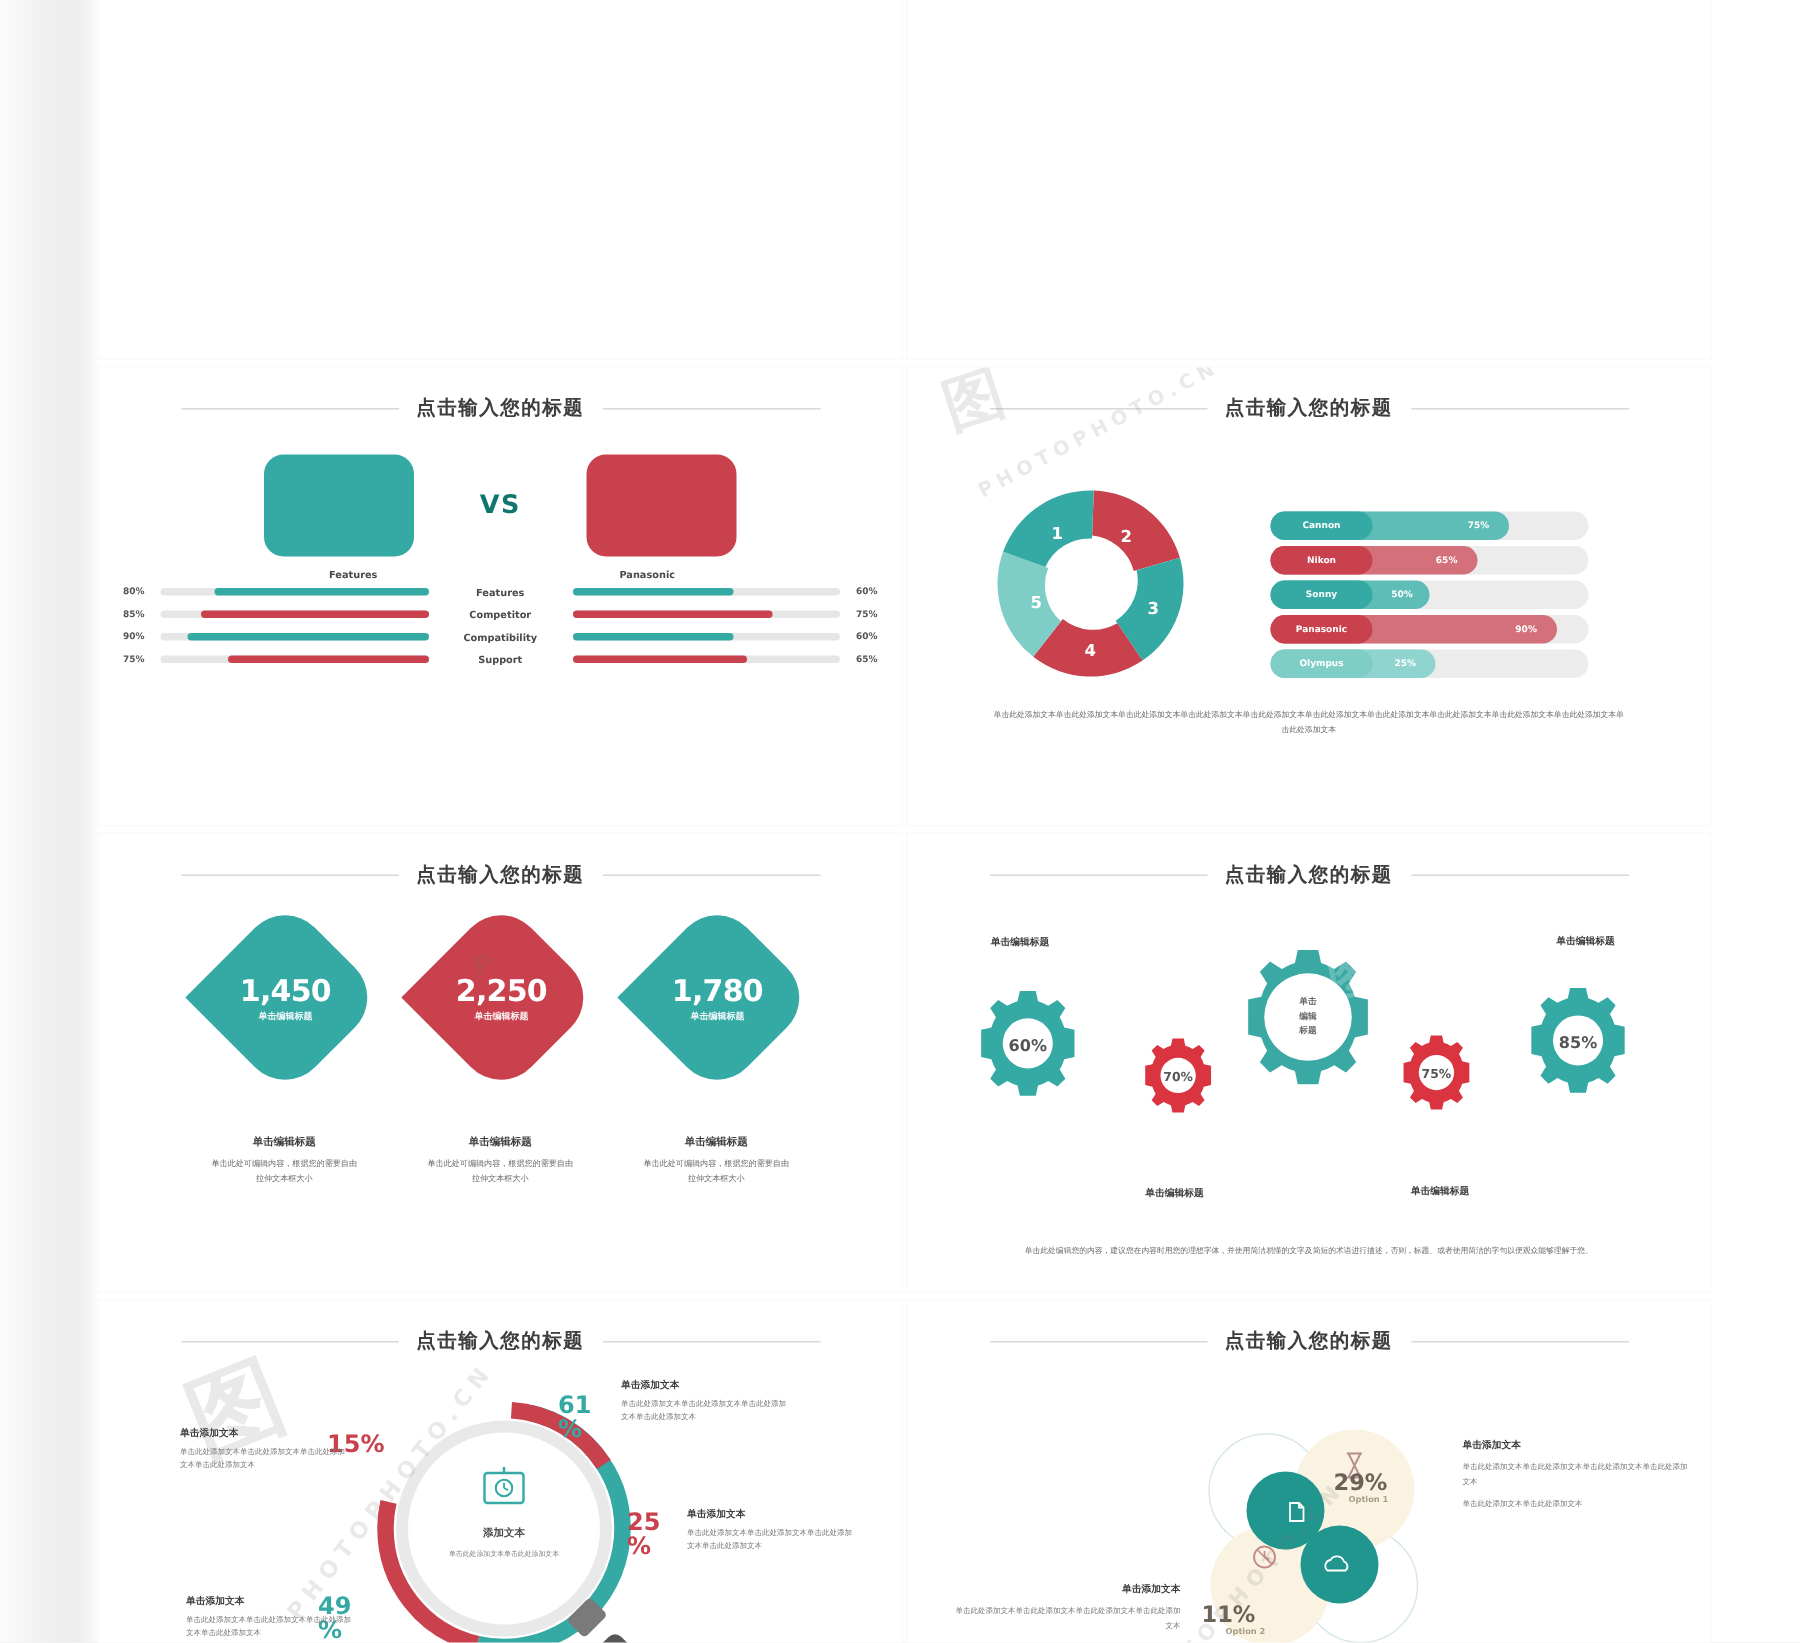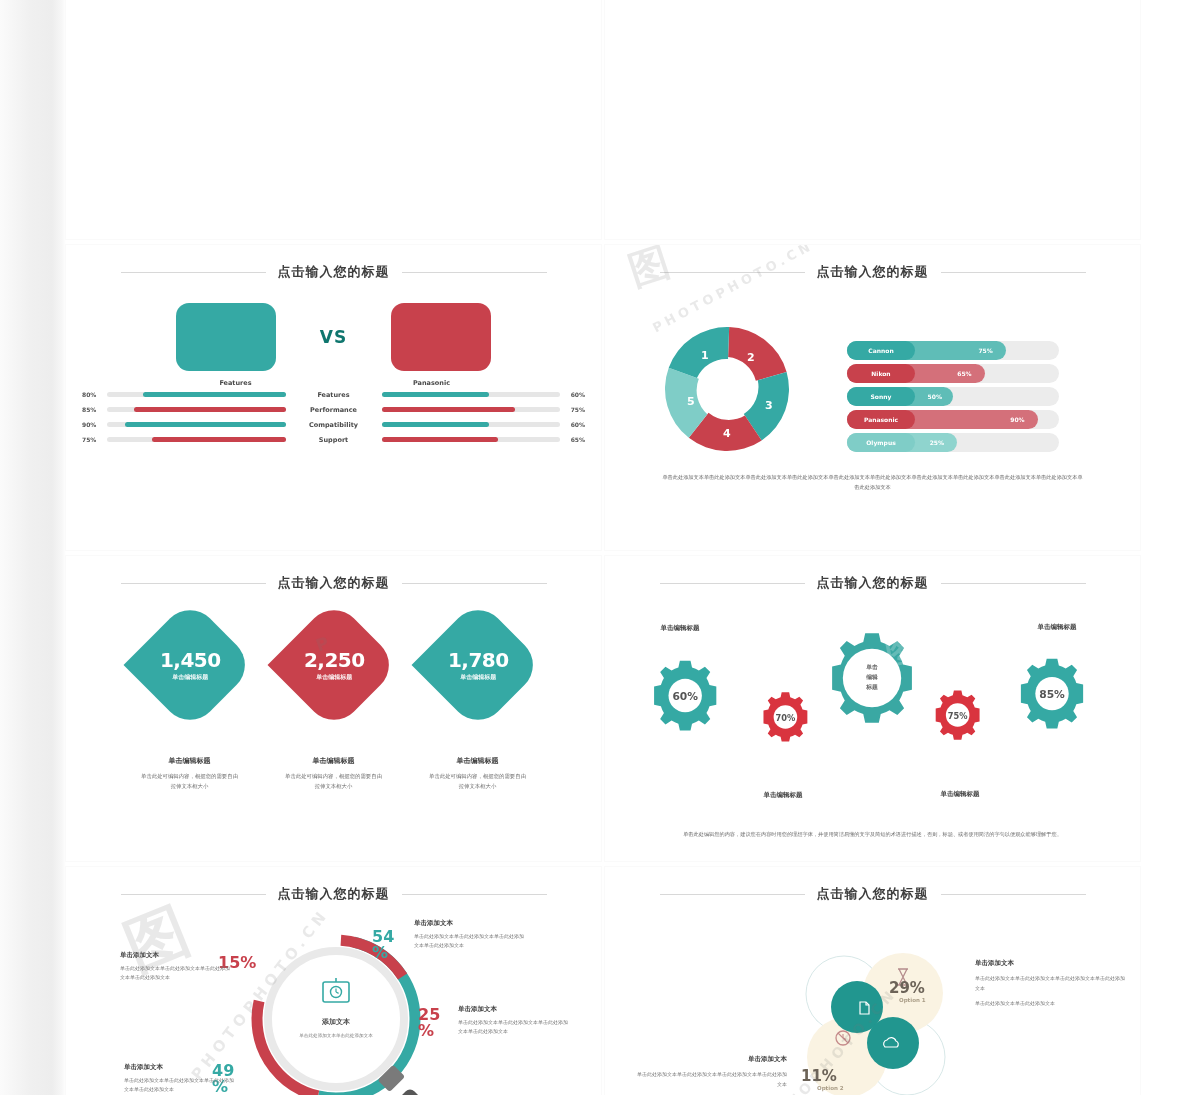--- a/index.html
+++ b/index.html
@@ -155,21 +155,21 @@
               <span class="cmp-fill teal" style="left:0;width:60%"></span>
             </span>
             <span class="cmp-pct r">60%</span>
           </div>
 
           <div class="cmp-row">
             <span class="cmp-pct l">85%</span>
             <span class="cmp-track">
               <span class="cmp-fill red" style="right:0;width:85%"></span>
             </span>
-            <span class="cmp-label">Performance</span>
+            <span class="cmp-label">Competitor</span>
             <span class="cmp-track">
               <span class="cmp-fill red" style="left:0;width:75%"></span>
             </span>
             <span class="cmp-pct r">75%</span>
           </div>
 
           <div class="cmp-row">
             <span class="cmp-pct l">90%</span>
             <span class="cmp-track">
               <span class="cmp-fill teal" style="right:0;width:90%"></span>
@@ -395,21 +395,21 @@
           <line x1="0" y1="-9" x2="0" y2="-13" stroke="#35a9a4" stroke-width="1.6"></line>
           <circle cx="0" cy="1" r="5.5" fill="none" stroke="#35a9a4" stroke-width="1.4"></circle>
           <line x1="0" y1="1" x2="0" y2="-2.5" stroke="#35a9a4" stroke-width="1.2"></line>
           <line x1="0" y1="1" x2="2.6" y2="2.4" stroke="#35a9a4" stroke-width="1.2"></line>
         </g>
         <text x="92" y="105" text-anchor="middle" font-size="7" font-weight="bold" fill="#4a4a4a">添加文本</text>
         <text x="92" y="118" text-anchor="middle" font-size="4.6" fill="#7a7a7a">单击此处添加文本单击此处添加文本</text>
       </svg>
 
       <div class="mg-pct" style="left:152px;top:88px;font-size:16px;color:#c8414c;text-align:right;">15%</div>
-      <div class="mg-pct" style="left:306px;top:62px;font-size:16px;color:#35a9a4;width:30px;">54 %</div>
+      <div class="mg-pct" style="left:306px;top:62px;font-size:16px;color:#35a9a4;width:30px;">61 %</div>
       <div class="mg-pct" style="left:352px;top:140px;font-size:16px;color:#c8414c;width:30px;">25 %</div>
       <div class="mg-pct" style="left:146px;top:196px;font-size:16px;color:#35a9a4;width:30px;">49 %</div>
 
       <div class="mg-blk" style="left:54px;top:84px;text-align:left;">
         <div class="mg-h">单击添加文本</div>
         <div class="mg-p">单击此处添加文本单击此处添加文本单击此处添加文本单击此处添加文本</div>
       </div>
       <div class="mg-blk" style="left:348px;top:52px;">
         <div class="mg-h">单击添加文本</div>
         <div class="mg-p">单击此处添加文本单击此处添加文本单击此处添加文本单击此处添加文本</div>

